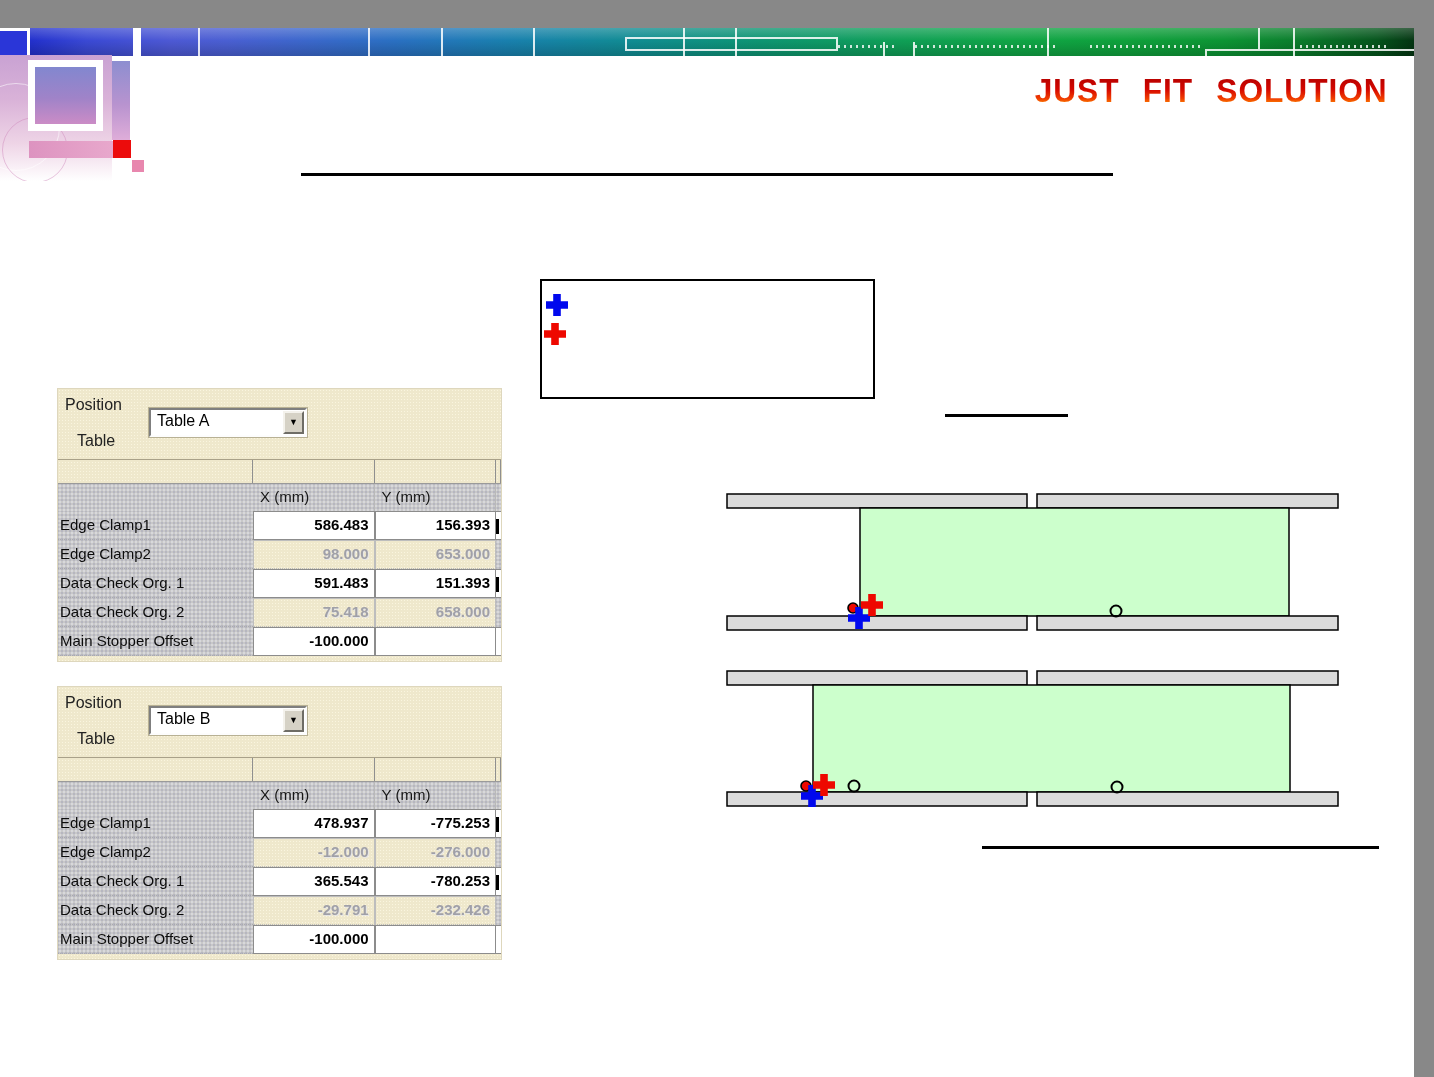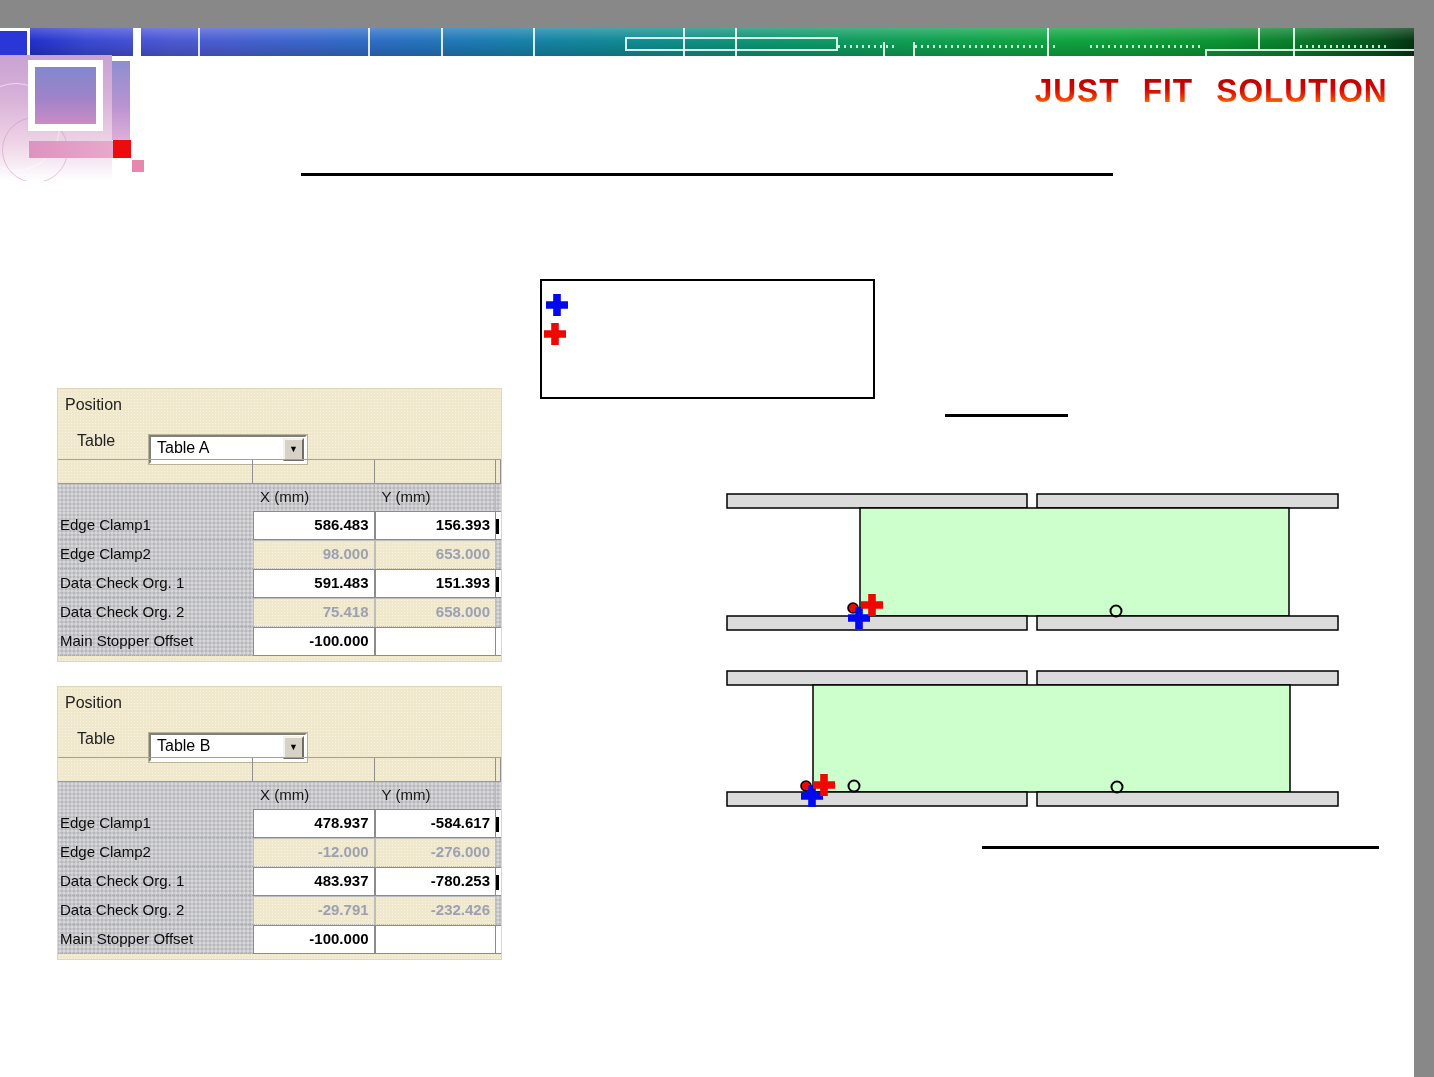--- a/index.html
+++ b/index.html
@@ -60,21 +60,21 @@
     position:absolute;left:57px;width:445px;height:274px;box-sizing:border-box;
     background-color:#efe8cc;
     background-image:radial-gradient(#faf5df 1px,rgba(0,0,0,0) 1px);
     background-size:3px 3px;
     border:1px solid #ded7bd;
   }
   #panel-a{top:360px;}
   #panel-b{top:658px;}
   .pos-title{position:absolute;left:7px;top:7px;font-size:16px;color:#222;}
   .fld-label{position:absolute;left:19px;top:43px;font-size:16px;color:#222;}
-  .dropdown{position:absolute;left:91px;top:46px;width:158px;height:29px;background:#fff;box-sizing:border-box;
+  .dropdown{position:absolute;left:91px;top:19px;width:158px;height:29px;background:#fff;box-sizing:border-box;
     border:2px solid;border-color:#7f7f7f #fdfdfd #fdfdfd #7f7f7f;box-shadow:0 0 0 1px #b8b194;text-decoration:underline;}
   .dd-value{position:absolute;left:6px;top:2px;font-size:16px;color:#000;white-space:nowrap;}
   .dd-btn{position:absolute;right:1px;top:1px;width:21px;height:23px;background:#d6d2c6;box-sizing:border-box;
     border:2px solid;border-color:#f4f2ec #6f6d66 #6f6d66 #f4f2ec;
     text-align:center;font-size:9px;line-height:18px;color:#000;cursor:default;}
   .grid{position:absolute;left:0;top:70px;width:443px;}
   .row{display:flex;height:29px;}
   .row *{box-sizing:border-box;}
   .c-lbl{width:196px;}
   .c-x,.c-y{width:122px;}
@@ -224,34 +224,34 @@
       </div>
       <div class="row colhead-row gd">
         <div class="c-lbl"></div>
         <div class="c-x">X (mm)</div>
         <div class="c-y">Y (mm)</div>
         <div class="c-s"></div>
       </div>
       <div class="row">
         <div class="c-lbl lbl gd">Edge Clamp1</div>
         <div class="c-x val">478.937</div>
-        <div class="c-y val">-584.617</div>
+        <div class="c-y val">-775.253</div>
         <div class="c-s s-white">
             <i class="mark"></i>
           </div>
       </div>
       <div class="row">
         <div class="c-lbl lbl gd">Edge Clamp2</div>
         <div class="c-x val dis">-12.000</div>
         <div class="c-y val dis">-276.000</div>
         <div class="c-s gd"></div>
       </div>
       <div class="row">
         <div class="c-lbl lbl gd">Data Check Org. 1</div>
-        <div class="c-x val">483.937</div>
+        <div class="c-x val">365.543</div>
         <div class="c-y val">-780.253</div>
         <div class="c-s s-white">
             <i class="mark"></i>
           </div>
       </div>
       <div class="row">
         <div class="c-lbl lbl gd">Data Check Org. 2</div>
         <div class="c-x val dis">-29.791</div>
         <div class="c-y val dis">-232.426</div>
         <div class="c-s gd"></div>

